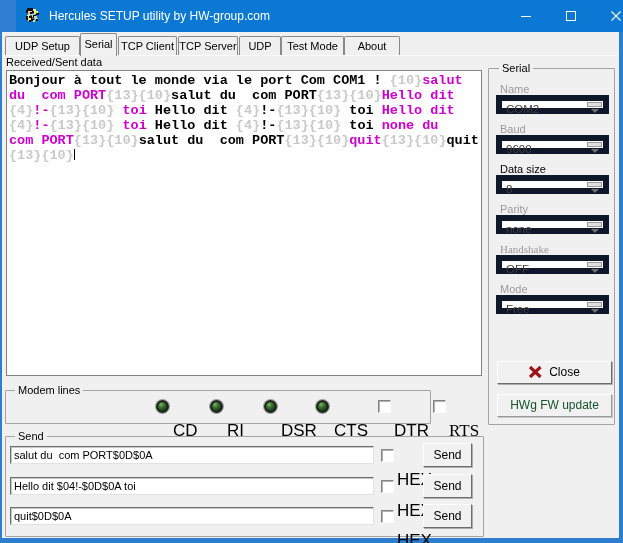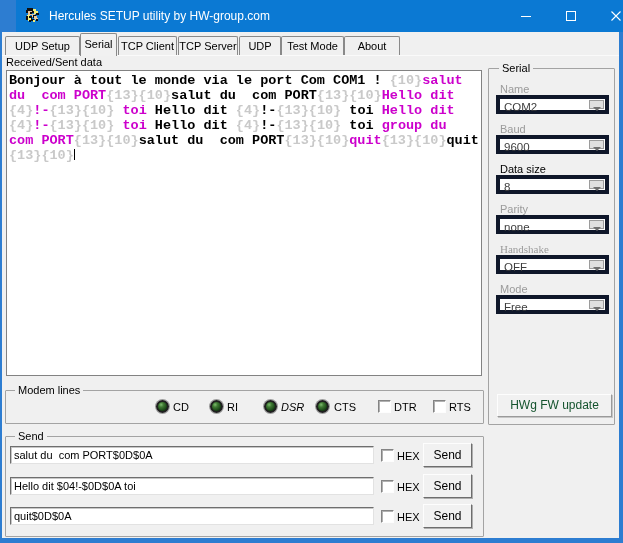--- a/index.html
+++ b/index.html
@@ -32,32 +32,32 @@
   .seg-rx { color:var(--term-recv); }
   .seg-sp { color:var(--term-special); }
   .caret { display:inline-block; width:1px; height:11px; background:#000; vertical-align:-1px; }
 
   
   .groupbox { position:absolute; border:1px solid #a3a3a3; border-radius:1px; }
   .groupbox .gb-caption { position:absolute; top:-7px; font-size:11px; color:#000; background:#f0f0f0; padding:0 3px; white-space:nowrap; }
 
   
   .led { position:absolute; width:13px; height:13px; border-radius:50%; border:2px solid #1f1f1f; background:radial-gradient(circle at 35% 30%, #7dbb6e 0%, #3f7a33 28%, #143d12 75%); box-shadow:0 0 0 1px #9c9c9c; }
-  .ctl-label { position:absolute; font-size:11px; color:#000; white-space:nowrap; }
+  .ctl-label { position:absolute; font-size:17px; color:#000; white-space:nowrap;margin-top:20px; }
   .checkbox { position:absolute; width:13px; height:13px; background:#fff; border:1px solid; border-color:#848484 #fdfdfd #fdfdfd #848484; box-shadow:inset 1px 1px 0 #b1b1b1; }
 
   
   .send-input { position:absolute; height:18px; width:364px; left:10px; background:#fff; border:1px solid; border-color:#6e6e6e #e2e2e2 #e2e2e2 #6e6e6e; box-shadow:inset 1px 1px 0 #c7c7c7; font-family:"Liberation Sans", sans-serif; font-size:11px; color:#000; padding:0 0 0 3px; outline:none; }
   .btn { position:absolute; background:#f1f1f1; border:1px solid; border-color:#fdfdfd #6d6d6d #6d6d6d #fdfdfd; box-shadow:1px 1px 0 #aeaeae; font-size:12px; color:#000; text-align:center; }
   .send-btn { left:423px; width:49px; height:24px; line-height:22px; }
 
   
   .fld-label { position:absolute; left:500px; font-size:11px; }
   .fld-label.dis { color:#9b9b9b; } .fld-label.en { color:#000; }
-  .combo { position:absolute; left:496px; width:113px; height:19px; background:#fff; border:4px solid #0f172a; }
+  .combo { position:absolute; left:496px; width:113px; height:19px; background:#fff; border:6px solid #0f172a; }
   .combo .cval { position:absolute; left:4px; top:0; line-height:17px; font-size:11.5px; color:#3f3f3f; white-space:nowrap; }
   .combo .cbtn { position:absolute; right:1px; top:1px; bottom:1px; width:15px; background:#dfdfdf; border:1px solid #9b9b9b; }
   .combo .arrow { position:absolute; left:3px; top:6px; width:0; height:0; border:4px solid transparent; border-top:4px solid #6f6f6f; border-bottom:none; }
 
   .close-btn { left:497px; top:361px; width:115px; height:23px; line-height:21px; }
   .close-btn .x-icon { display:inline-block; vertical-align:-2px; margin-right:7px; }
   .fw-btn { left:497px; top:394px; width:115px; height:23px; line-height:21px; color:#14532d; border-color:#fdfdfd #9a9a9a #9a9a9a #fdfdfd; box-shadow:1px 1px 0 #c6c6c6; }
 
   
   .logo-panel { position:absolute; left:489px; top:432px; width:125px; height:106px; background:#fff; border:2px solid #d4d4d4; border-right-color:#bcbcbc; border-bottom-color:#bcbcbc; }
@@ -125,40 +125,40 @@
   <div class="tab" style="left:178px; width:60px;">TCP Server</div>
   <div class="tab" style="left:239px; width:42px;">UDP</div>
   <div class="tab" style="left:281px; width:63px;">Test Mode</div>
   <div class="tab" style="left:344px; width:56px;">About</div>
 
   <div class="recv-label">Received/Sent data</div>
   <div class="memo">
       <div class="tline"><span class="seg-rx">Bonjour à tout le monde via le port Com COM1 ! </span><span class="seg-sp">{10}</span><span class="seg-tx">salut</span></div>
       <div class="tline"><span class="seg-tx">du  com PORT</span><span class="seg-sp">{13}{10}</span><span class="seg-rx">salut du  com PORT</span><span class="seg-sp">{13}{10}</span><span class="seg-tx">Hello dit</span></div>
       <div class="tline"><span class="seg-sp">{4}</span><span class="seg-tx">!-</span><span class="seg-sp">{13}{10}</span><span class="seg-tx"> toi </span><span class="seg-rx">Hello dit </span><span class="seg-sp">{4}</span><span class="seg-rx">!-</span><span class="seg-sp">{13}{10}</span><span class="seg-rx"> toi </span><span class="seg-tx">Hello dit</span></div>
-      <div class="tline"><span class="seg-sp">{4}</span><span class="seg-tx">!-</span><span class="seg-sp">{13}{10}</span><span class="seg-tx"> toi </span><span class="seg-rx">Hello dit </span><span class="seg-sp">{4}</span><span class="seg-rx">!-</span><span class="seg-sp">{13}{10}</span><span class="seg-rx"> toi </span><span class="seg-tx">group du</span></div>
+      <div class="tline"><span class="seg-sp">{4}</span><span class="seg-tx">!-</span><span class="seg-sp">{13}{10}</span><span class="seg-tx"> toi </span><span class="seg-rx">Hello dit </span><span class="seg-sp">{4}</span><span class="seg-rx">!-</span><span class="seg-sp">{13}{10}</span><span class="seg-rx"> toi </span><span class="seg-tx">none du</span></div>
       <div class="tline"><span class="seg-tx">com PORT</span><span class="seg-sp">{13}{10}</span><span class="seg-rx">salut du  com PORT</span><span class="seg-sp">{13}{10}</span><span class="seg-tx">quit</span><span class="seg-sp">{13}{10}</span><span class="seg-rx">quit</span></div>
       <div class="tline"><span class="seg-sp">{13}{10}</span><span class="caret"></span></div>
     </div>
 
-  <div class="groupbox" style="left:5px; top:390px; width:479px; height:34px;">
+  <div class="groupbox" style="left:5px; top:390px; width:426px; height:34px;">
     <div class="gb-caption" style="left:9px;">Modem lines</div>
   </div>
   <div class="led" style="left:156px; top:400px;"></div>
   <div class="ctl-label" style="left:173px; top:401px;">CD</div>
   <div class="led" style="left:210px; top:400px;"></div>
   <div class="ctl-label" style="left:227px; top:401px;">RI</div>
   <div class="led" style="left:264px; top:400px;"></div>
-  <div class="ctl-label" style="left:281px; top:401px;font-style:italic;">DSR</div>
+  <div class="ctl-label" style="left:281px; top:401px;">DSR</div>
   <div class="led" style="left:316px; top:400px;"></div>
   <div class="ctl-label" style="left:334px; top:401px;">CTS</div>
   <div class="checkbox" style="left:378px; top:400px;"></div>
   <div class="ctl-label" style="left:394px; top:401px;">DTR</div>
   <div class="checkbox" style="left:433px; top:400px;"></div>
-  <div class="ctl-label" style="left:449px; top:401px;">RTS</div>
+  <div class="ctl-label" style="left:449px; top:401px;font-family:Liberation Serif, serif;">RTS</div>
 
   <div class="groupbox" style="left:5px; top:436px; width:479px; height:101px;">
     <div class="gb-caption" style="left:9px;">Send</div>
   </div>
   <input class="send-input" style="top: 446px;" value="salut du  com PORT$0D$0A">
   <div class="checkbox" style="left:381px; top:449px;"></div>
   <div class="ctl-label" style="left:397px; top:450px;">HEX</div>
   <div class="btn send-btn" style="top:443px;">Send</div>
   <input class="send-input" style="top: 477px;" value="Hello dit $04!-$0D$0A toi">
   <div class="checkbox" style="left:381px; top:480px;"></div>
@@ -209,16 +209,21 @@
       </div>
   </div>
   <div class="fld-label dis" style="top:283px;">Mode</div>
   <div class="combo" style="top:295px;">
     <div class="cval">Free</div>
     <div class="cbtn">
         <div class="arrow"></div>
       </div>
   </div>
 
+  <div class="btn close-btn">
+    <svg class="x-icon" width="13" height="12" viewBox="0 0 13 12">
+      <path d="M1 1 L11.5 11 M11.5 1 L1 11" stroke="#9e1318" stroke-width="3.2"></path>
+    </svg><span>Close</span>
+  </div>
   <div class="btn fw-btn">HWg FW update</div>
 
 
 </div>
 
 </body></html>

